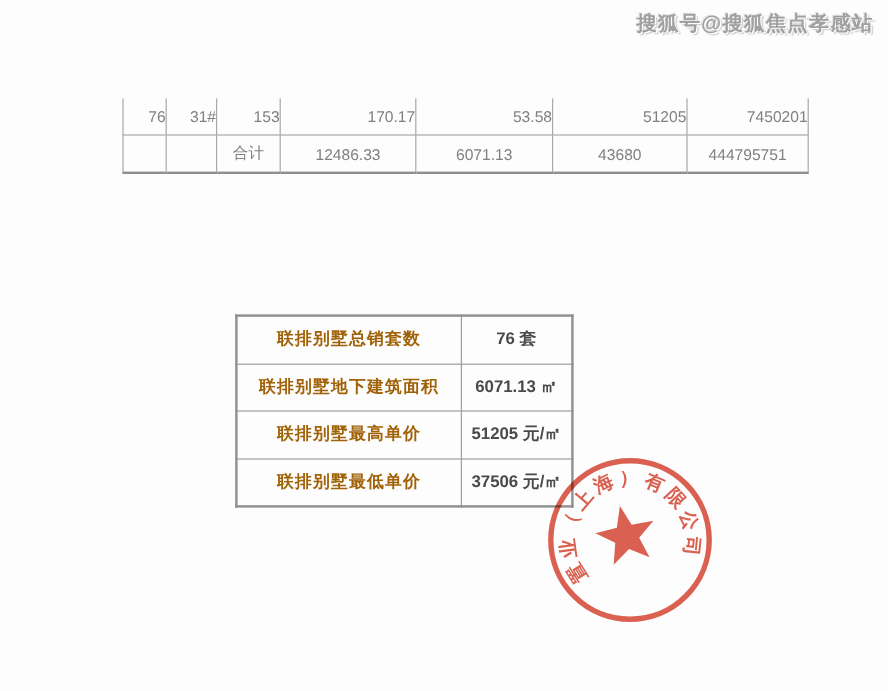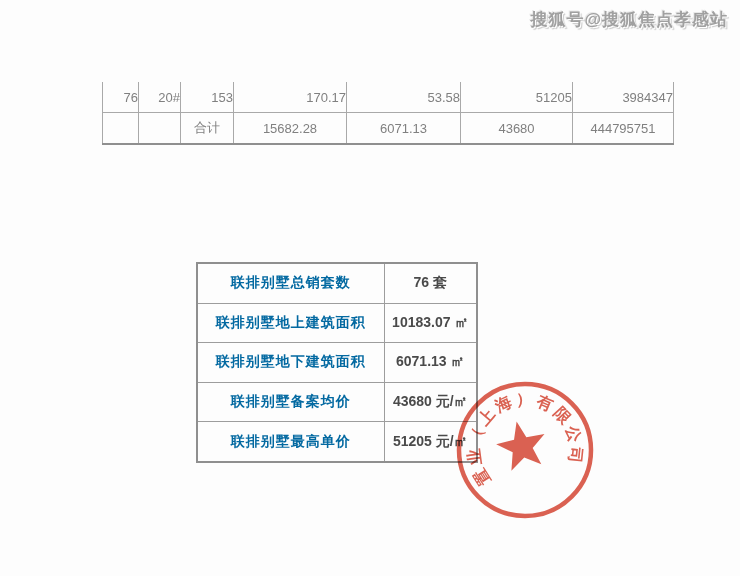--- a/index.html
+++ b/index.html
@@ -36,21 +36,21 @@
     position:absolute;left:196px;top:262px;width:280px;
     border:2px solid #8f8f8f;
   }
   .summary-table td{
     border:1px solid #9d9d9d;
     height:38.6px;
     text-align:center;vertical-align:middle;
     padding:0;overflow:hidden;white-space:nowrap;
   }
   .summary-table td.label{
-    font-size:14px;font-weight:bold;color:#0369a1;letter-spacing:1px;
+    font-size:14px;font-weight:bold;color:#a16207;letter-spacing:1px;
   }
   .summary-table td.value{
     font-size:14px;font-weight:bold;color:#4a4a4a;margin-top:28px;
   }
   
   .seal{
     position:absolute;left:440px;top:365px;
     width:170px;height:170px;
     mix-blend-mode:multiply;
     opacity:0.9;
@@ -74,64 +74,60 @@
         <col style="width:42px">
         <col style="width:53px">
       <col style="width:113px">
         <col style="width:114px">
         <col style="width:112px">
       <col style="width:101px">
     </colgroup>
     <tbody id="top-tbody">
         <tr>
           <td>76</td>
-          <td>20#</td>
+          <td>31#</td>
           <td>153</td>
           <td>170.17</td>
           <td>53.58</td>
           <td>51205</td>
-          <td>3984347</td>
+          <td>7450201</td>
         </tr>
         <tr>
           <td></td>
           <td></td>
           <td>合计</td>
-          <td>15682.28</td>
+          <td>12486.33</td>
           <td>6071.13</td>
           <td>43680</td>
           <td>444795751</td>
         </tr>
       </tbody>
   </table>
 
   <table class="summary-table">
     <colgroup>
       <col style="width:187px">
         <col style="width:93px">
     </colgroup>
     <tbody id="summary-tbody">
         <tr>
           <td class="label">联排别墅总销套数</td>
           <td class="value">76 套</td>
         </tr>
         <tr>
-          <td class="label">联排别墅地上建筑面积</td>
-          <td class="value">10183.07 ㎡</td>
-        </tr>
-        <tr>
           <td class="label">联排别墅地下建筑面积</td>
           <td class="value">6071.13 ㎡</td>
         </tr>
         <tr>
-          <td class="label">联排别墅备案均价</td>
-          <td class="value">43680 元/㎡</td>
+          <td class="label">联排别墅最高单价</td>
+          <td class="value">51205 元/㎡</td>
         </tr>
         <tr>
-          <td class="label">联排别墅最高单价</td>
-          <td class="value">51205 元/㎡</td>
+          <td class="label">联排别墅最低单价</td>
+          <td class="value">37506 元/㎡</td>
         </tr>
       </tbody>
   </table>
 
   <svg class="seal" viewBox="-85 -85 170 170" xmlns="http://www.w3.org/2000/svg">
     <circle cx="0" cy="0" r="66" fill="none" stroke="#d8513f" stroke-width="4.5"></circle>
     <g id="seal-arc-text" fill="#d8513f">
         <text transform="rotate(-122) translate(0,-51)">置</text>
         <text transform="rotate(-97.8) translate(0,-51)">业</text>
         <text transform="rotate(-73.6) translate(0,-51)">（</text>

